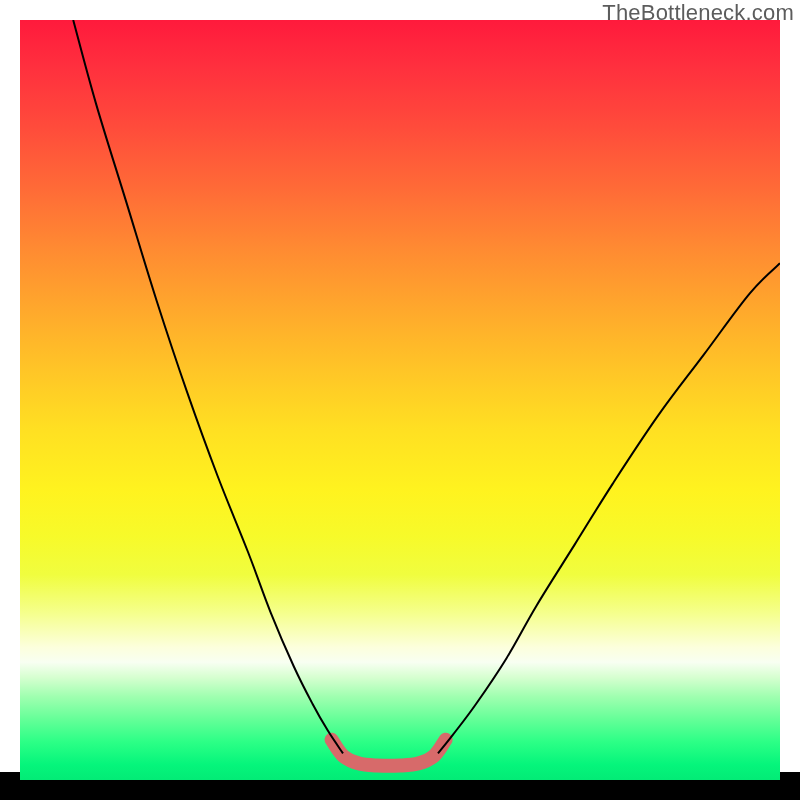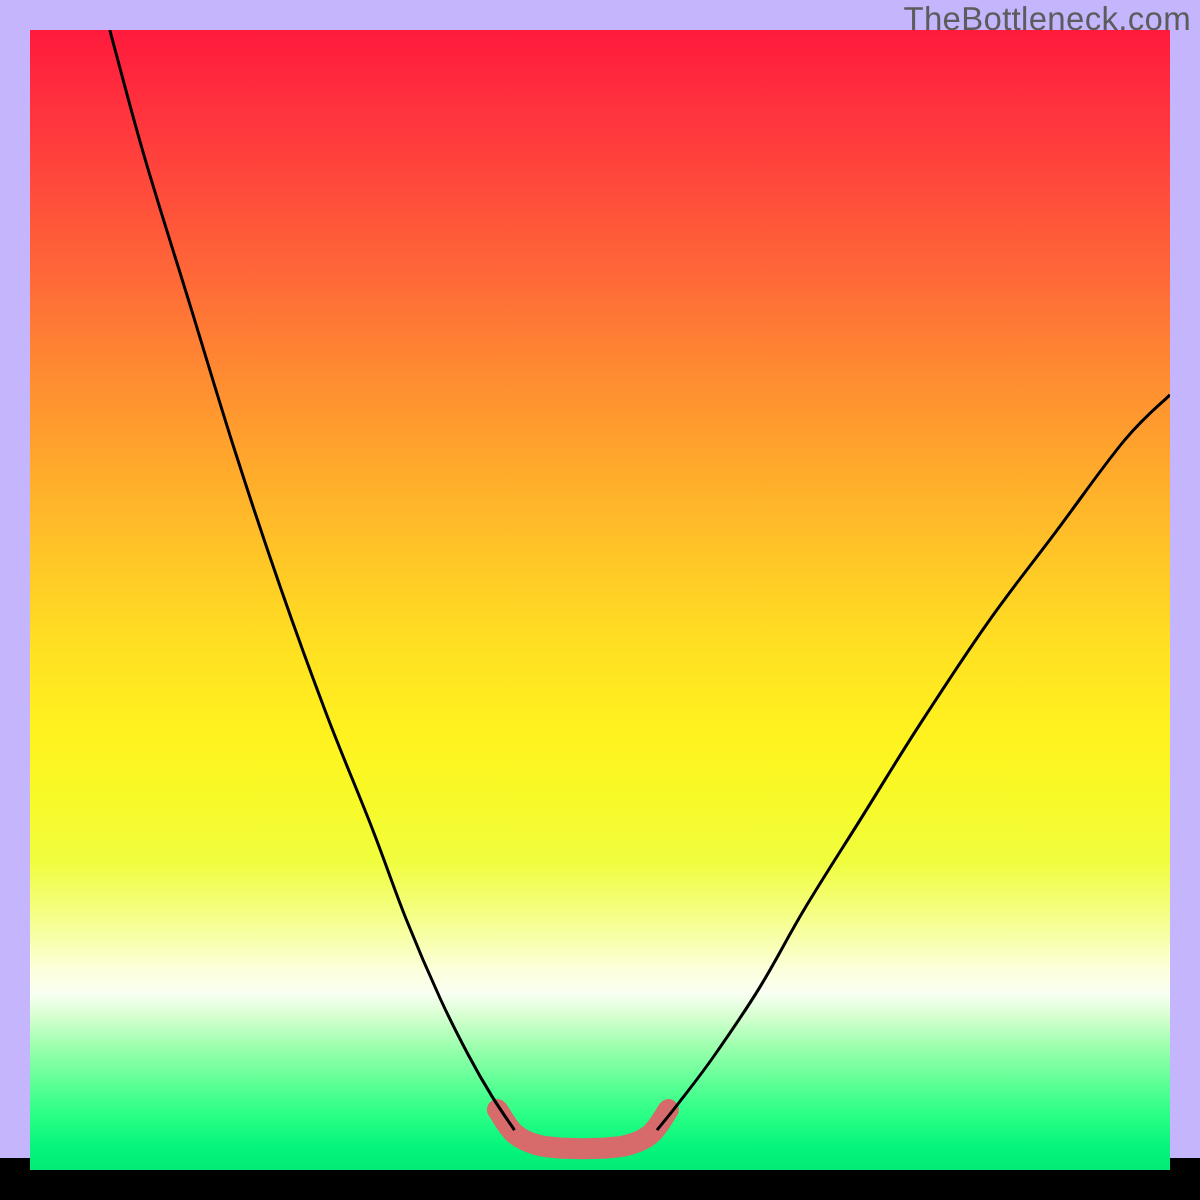--- a/index.html
+++ b/index.html
@@ -8,21 +8,21 @@
     width: 800px;
     height: 800px;
     background: #000;
     overflow: hidden;
     font-family: Arial, Helvetica, sans-serif;
   }
   .frame {
     position: relative;
     width: 800px;
     height: 772px;
-    background: #c4b5fd;
+    background: #ffffff;
   }
   .plot-area {
     position: absolute;
     left: 20px;
     top: 20px;
     width: 760px;
     height: 760px;
     background: linear-gradient(to bottom,
       #ff1a3c 0%,
       #ff2f3e 6%,

